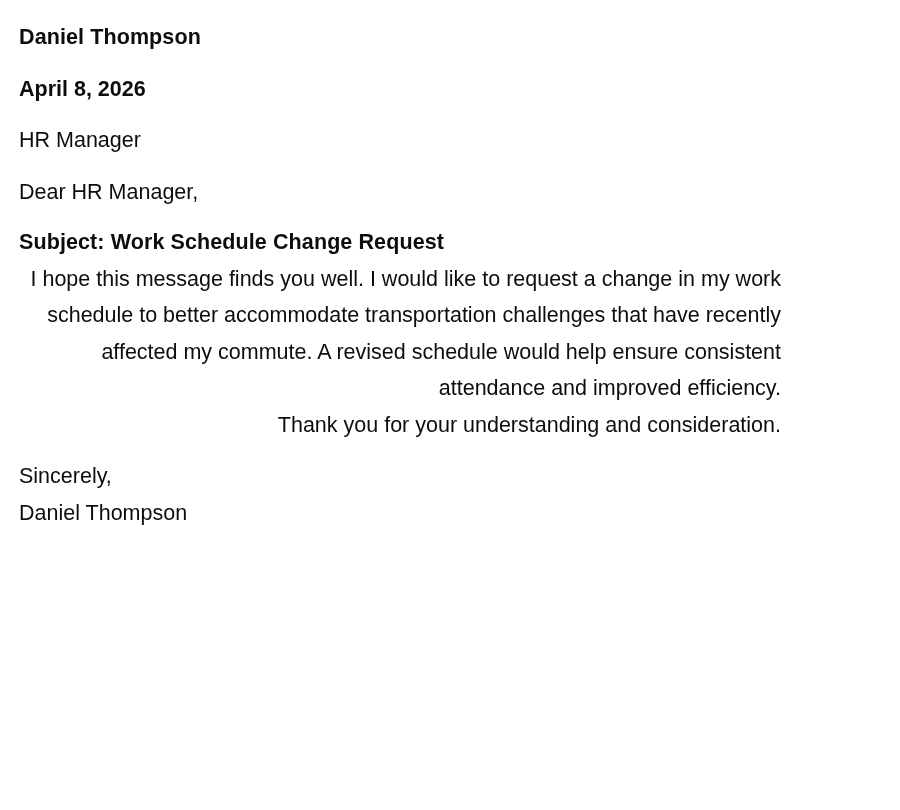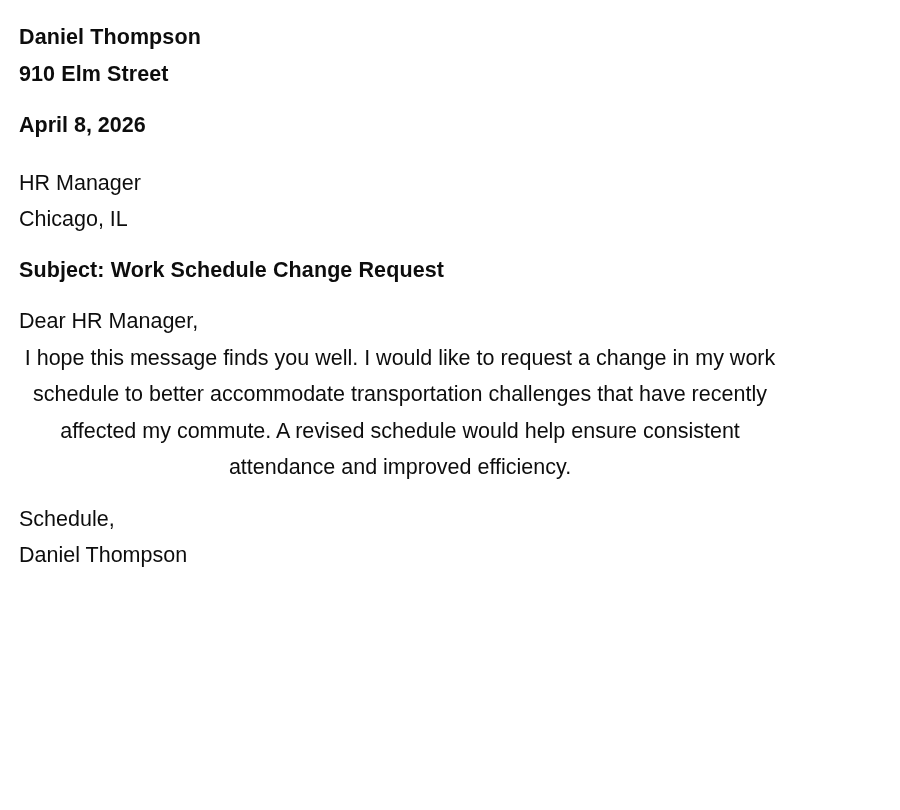--- a/index.html
+++ b/index.html
@@ -36,68 +36,67 @@
   }
 
   
   .sender .line {
     font-weight: bold;
     letter-spacing: 0.1px;
   }
 
   
   .gap-date      { margin-top: 15px; font-weight: bold; }
-  .gap-recipient { margin-top: 21px; }
+  .gap-recipient { margin-top: 15px; }
   .gap-subject   { margin-top: 14px; }
   .gap-salute    { margin-top: 15px; }
   .gap-para      { margin-top: 15px; }
   .gap-close     { margin-top: 15px; }
 
   .subject .line {
     font-weight: bold;
     letter-spacing: 0.1px;
   }
 
   .para {
     font-size: 21.5px;
     line-height: 36.5px;
     max-width: 845px;
-    text-align: center;
+    text-align: right;
     margin: 0;
   }
 </style>
 </head>
 <body>
 
 <div class="letter">
 
   <div class="block sender">
     <span class="line">Daniel Thompson</span>
-    <span class="line">910 Elm Street</span>
   </div>
 
   <div class="block gap-date">
     <span class="line">April 8, 2026</span>
   </div>
 
   <div class="block gap-recipient">
     <span class="line">HR Manager</span>
-    <span class="line">Chicago, IL</span>
+  </div>
+
+  <div class="block gap-salute">
+    <span class="line">Dear HR Manager,</span>
   </div>
 
   <div class="block subject gap-subject">
     <span class="line">Subject: Work Schedule Change Request</span>
   </div>
 
-  <div class="block gap-salute">
-    <span class="line">Dear HR Manager,</span>
-  </div>
-
   <p class="para gap-para">I hope this message finds you well. I would like to request a change in my work schedule to better accommodate transportation challenges that have recently affected my commute. A revised schedule would help ensure consistent attendance and improved efficiency.</p>
 
 
+  <p class="para gap-para">Thank you for your understanding and consideration.</p>
 
   <div class="block gap-close">
-    <span class="line">Schedule,</span>
+    <span class="line">Sincerely,</span>
     <span class="line">Daniel Thompson</span>
   </div>
 
 </div>
 
 </body></html>

